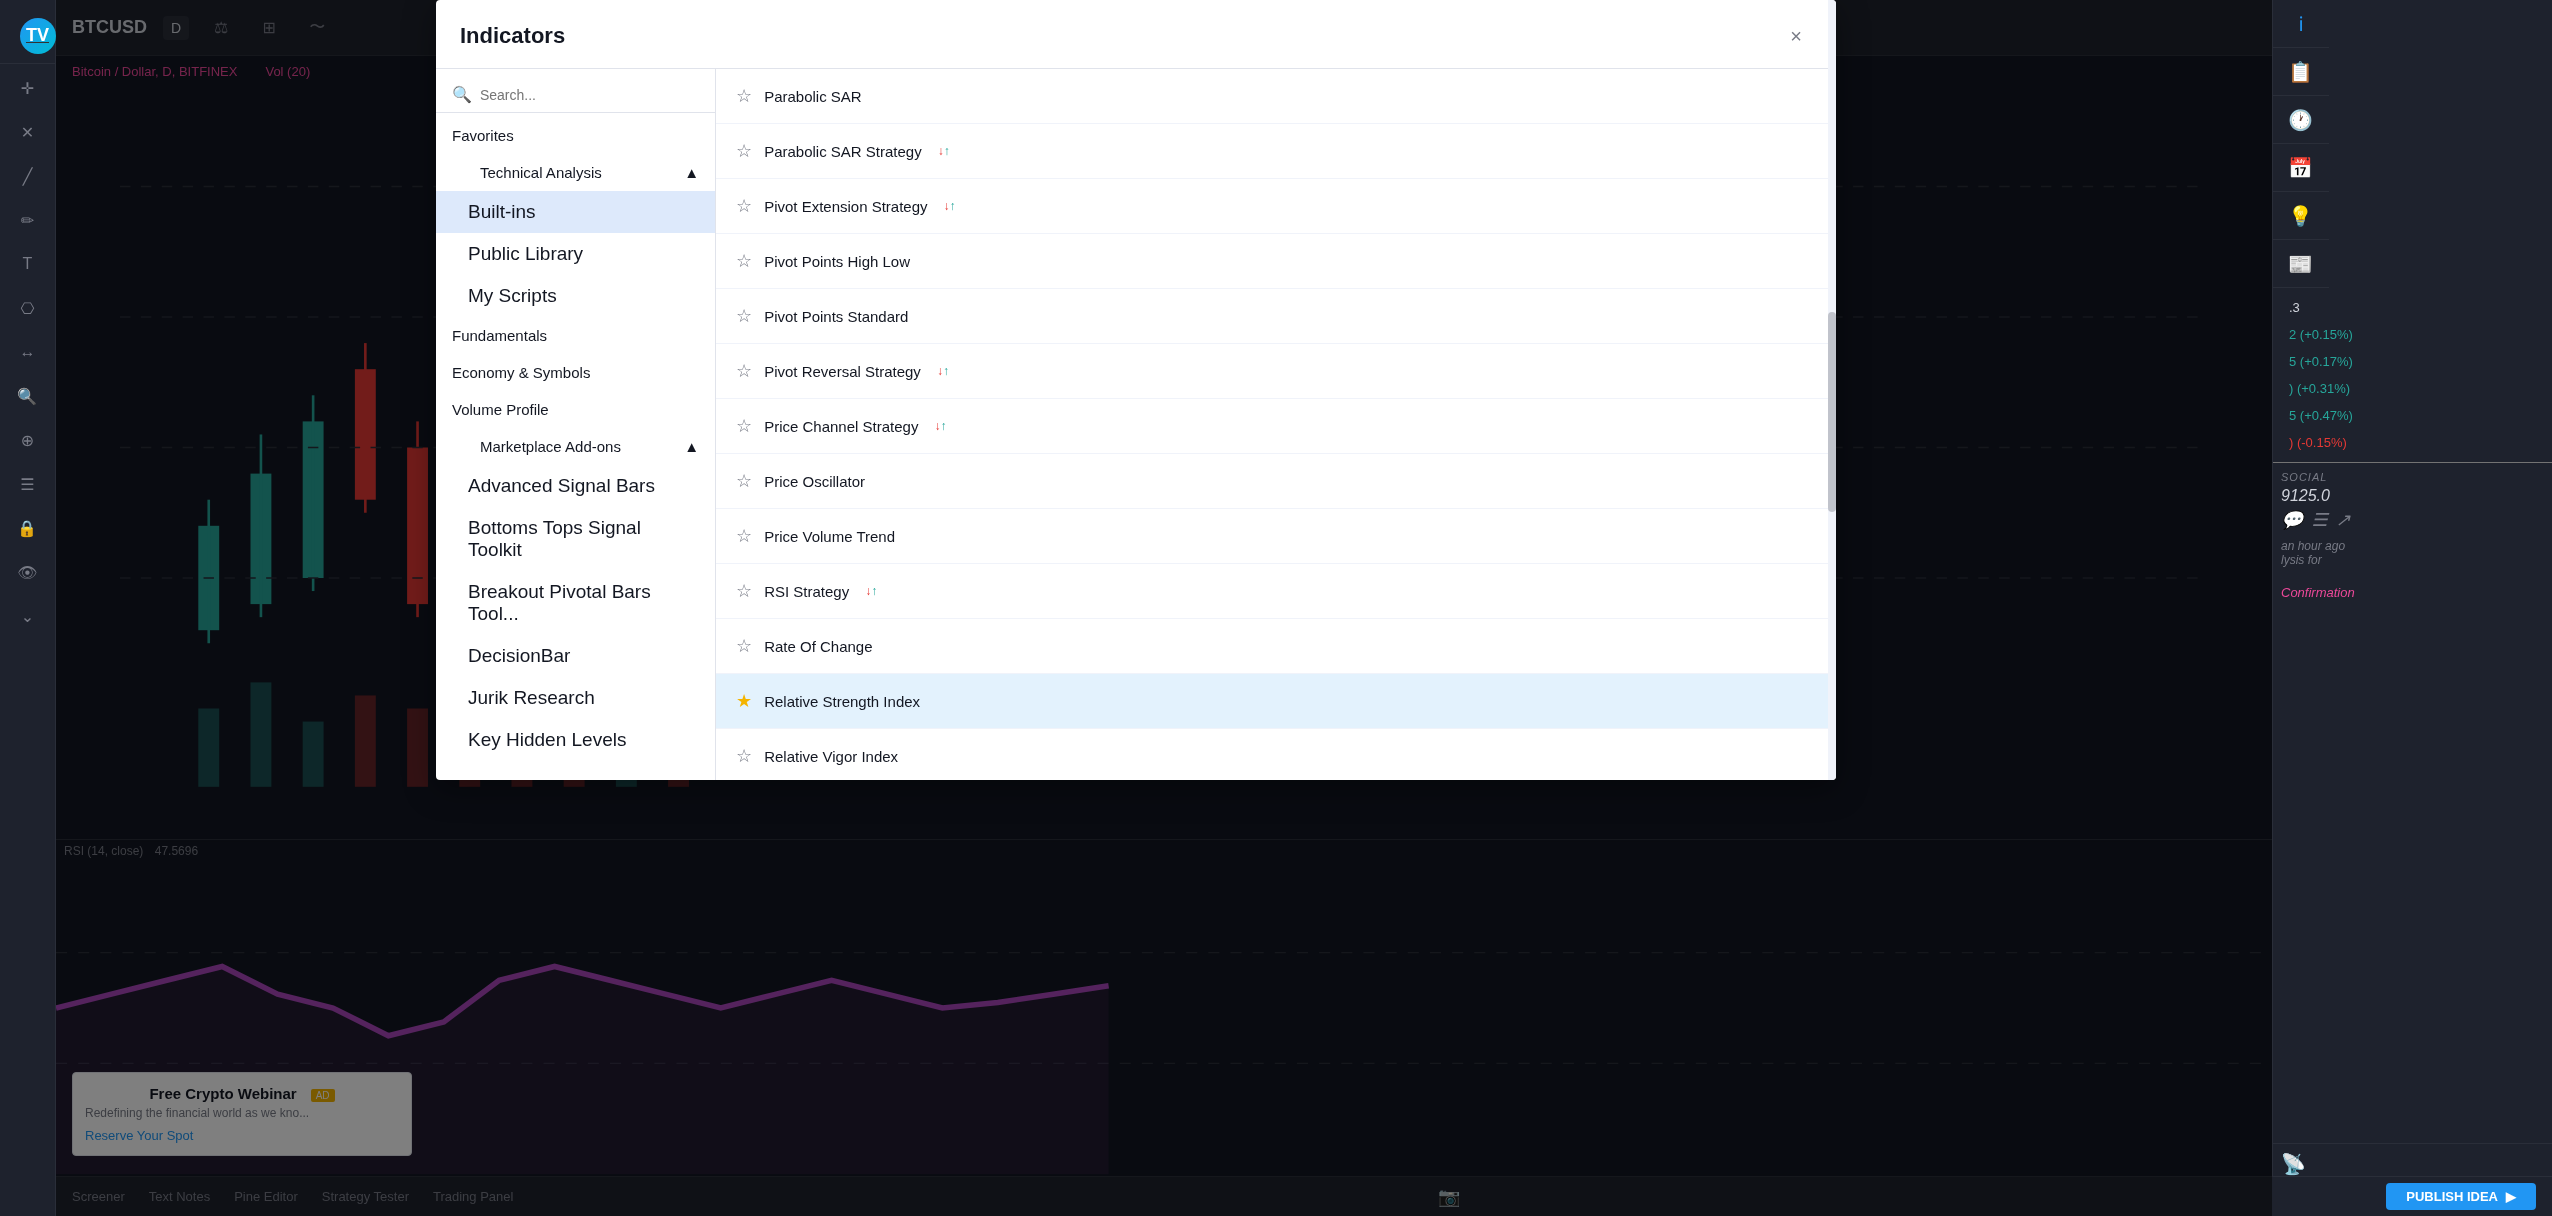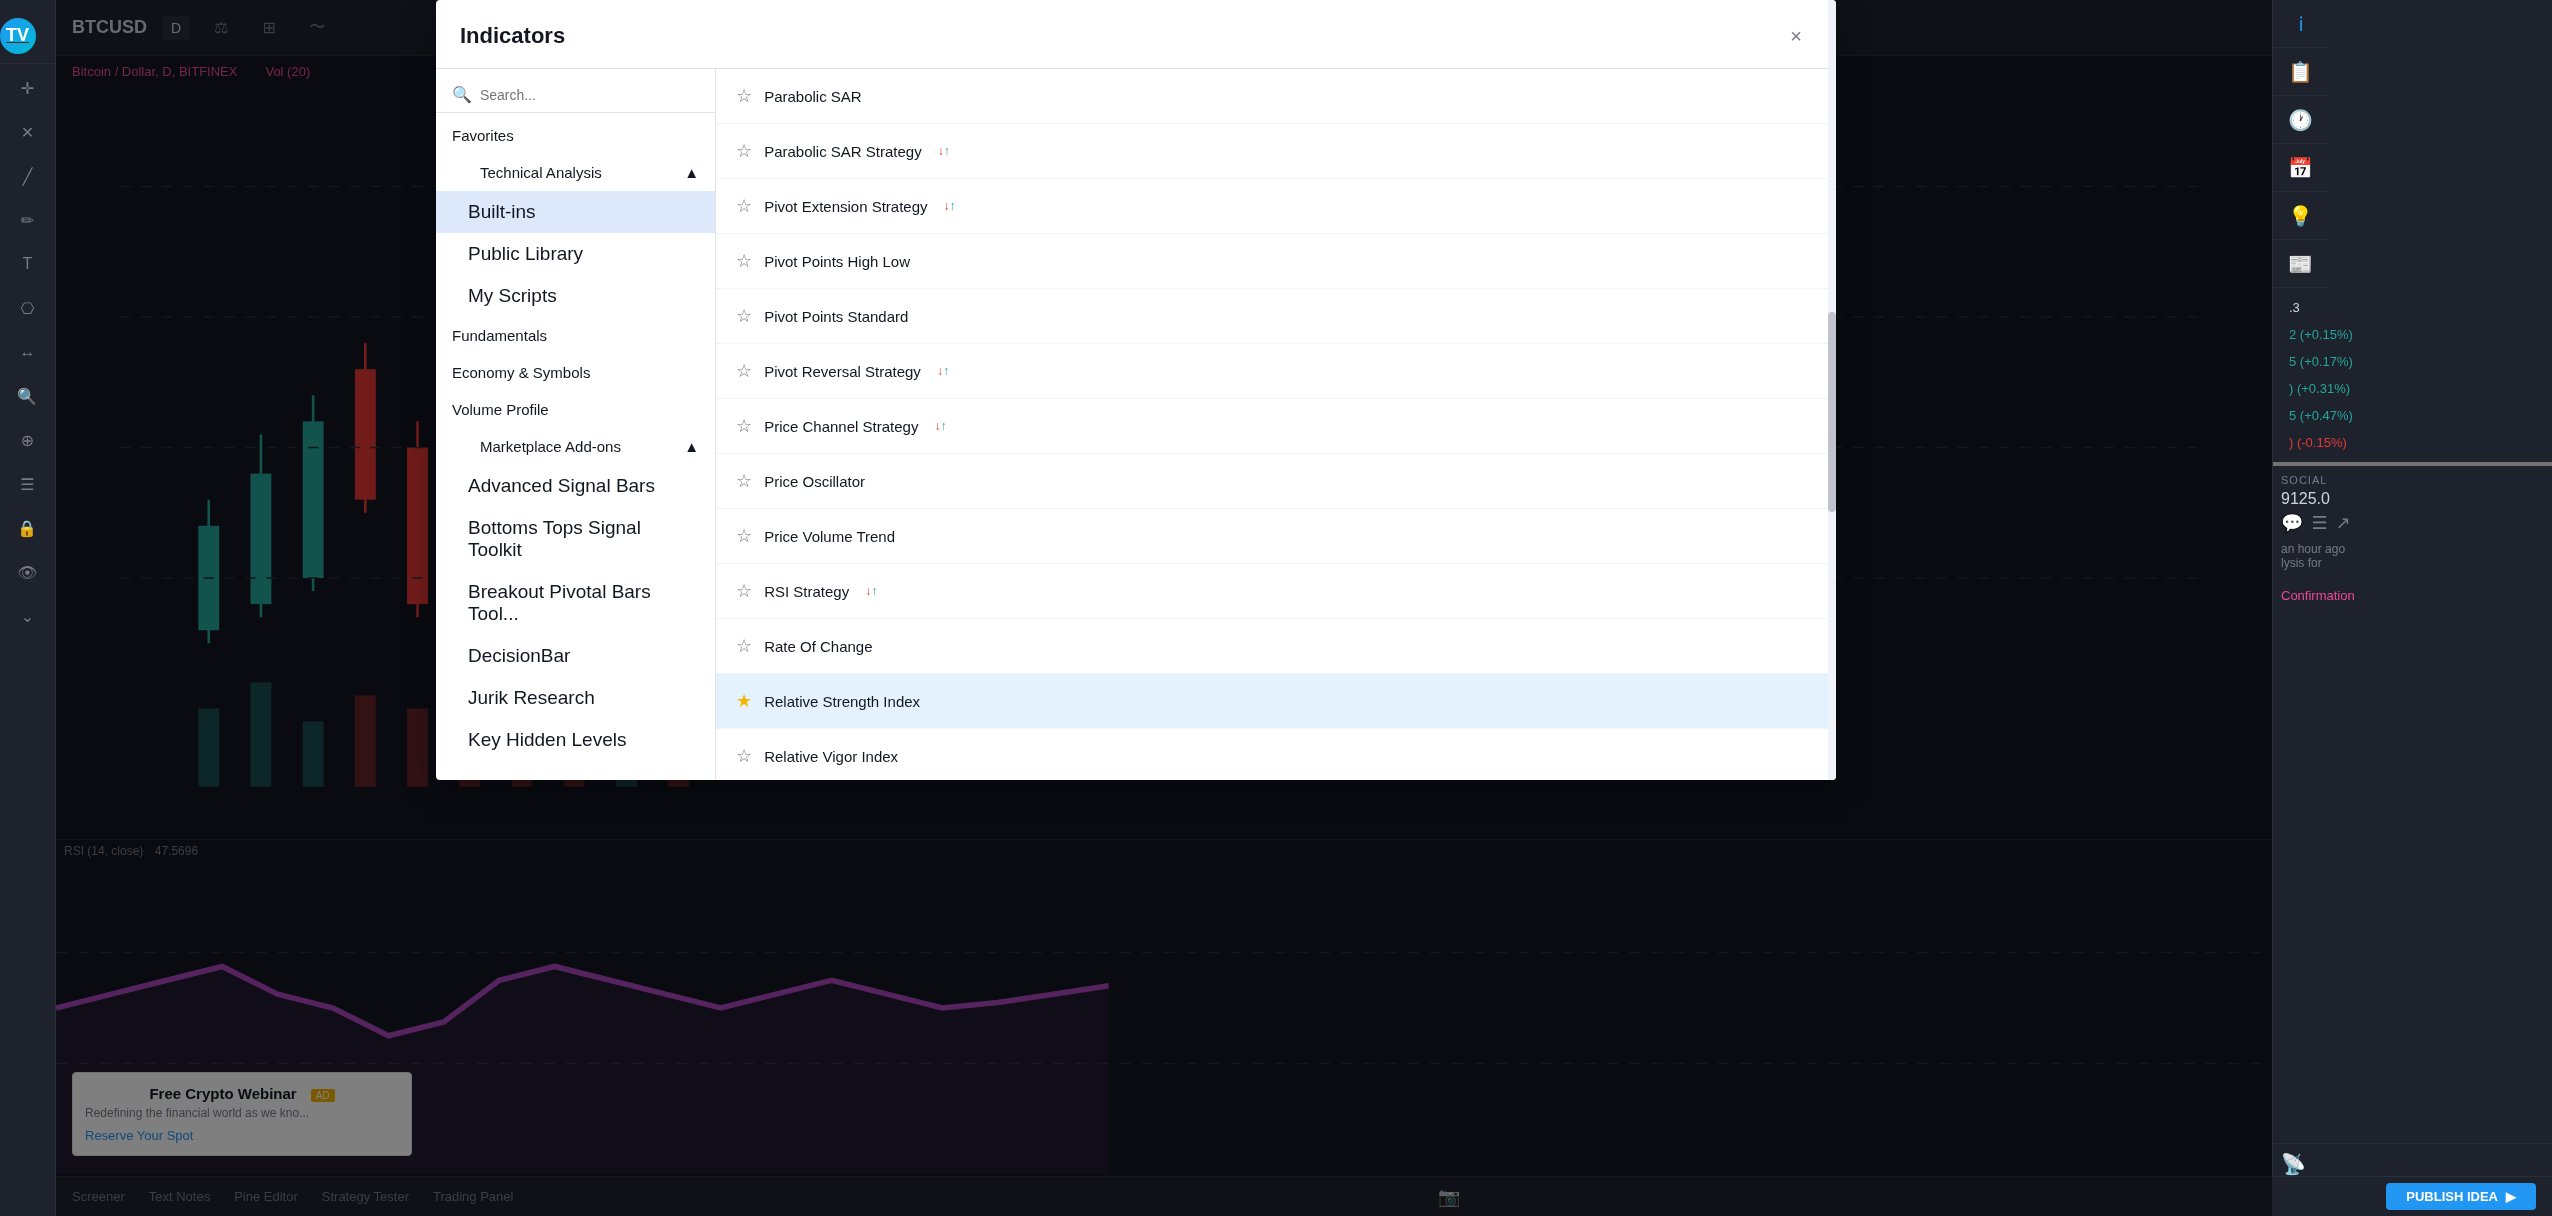--- a/index.html
+++ b/index.html
@@ -350,21 +350,21 @@
     .advert-banner .ad-sub { color: #787b86; font-size: 12px; }
     .advert-banner .ad-link { color: #2196f3; cursor: pointer; font-size: 13px; margin-top: 8px; display: block; }
     .ad-badge { background: #f4b400; color: #fff; font-size: 10px; padding: 1px 5px; border-radius: 2px; margin-left: 6px; }
 
     
     .logo-area {
       width: 56px;
       height: 56px;
       display: flex;
       align-items: center;
-      justify-content: flex-start;
+      justify-content: flex-end;
       border-bottom: 1px solid #2a2e39;
       text-decoration: underline;
     }
     .logo-circle {
       width: 36px; height: 36px;
       border-radius: 50%;
       background: linear-gradient(135deg, #2196f3, #00bcd4);
       display: flex; align-items: center; justify-content: center;
       color: white;
       font-size: 18px;
@@ -669,21 +669,21 @@
       <div style="color:#d1d4dc;font-size:13px;padding:4px 8px;">
         <span>.3</span>
       </div>
       <div class="price-change-item positive">2 (+0.15%)</div>
       <div class="price-change-item positive">5 (+0.17%)</div>
       <div class="price-change-item positive">) (+0.31%)</div>
       <div class="price-change-item positive">5 (+0.47%)</div>
       <div class="price-change-item negative">) (-0.15%)</div>
     </div>
 
-    <div style="padding:8px;border-top:4px solid #737373;">
+    <div style="padding:8px;border-top:1px solid #737373;font-style:italic;">
       <div style="color:#787b86;font-size:11px;letter-spacing:1px;">SOCIAL</div>
       <div style="color:#d1d4dc;font-size:16px;margin-top:4px;">9125.0</div>
       <div style="display:flex;gap:8px;margin-top:4px;">
         <div style="color:#787b86;font-size:18px;cursor:pointer;">💬</div>
         <div style="color:#787b86;font-size:18px;cursor:pointer;">☰</div>
         <div style="color:#787b86;font-size:18px;cursor:pointer;">↗</div>
       </div>
       <div style="color:#787b86;font-size:12px;margin-top:8px;">
         <span>an hour ago</span>
       </div>

